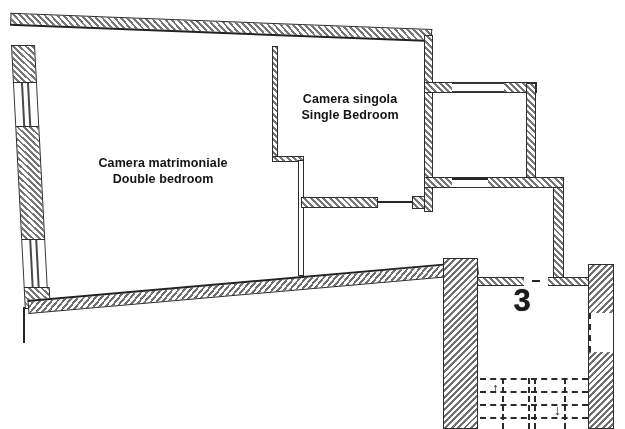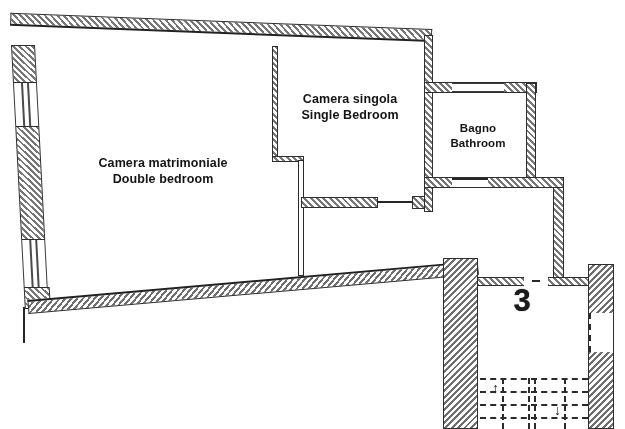--- a/index.html
+++ b/index.html
@@ -117,20 +117,16 @@
   <div class="room-label" style="left:281px;top:91px;width:138px;">
     <span>Camera singola</span>
     <span class="en">Single Bedroom</span>
   </div>
 
   <div class="room-label" style="left:58px;top:155px;width:210px;">
     <span>Camera matrimoniale</span>
     <span class="en">Double bedroom</span>
   </div>
 
-  <div class="room-label" style="left:430px;top:121px;width:96px;font-size:11.5px;">
-    <span>Bagno</span>
-    <span class="en">Bathroom</span>
-  </div>
 
   <div class="unit-number" style="left:498px;top:283px;width:48px;">3</div>
 
 </div>
 
 </body></html>

